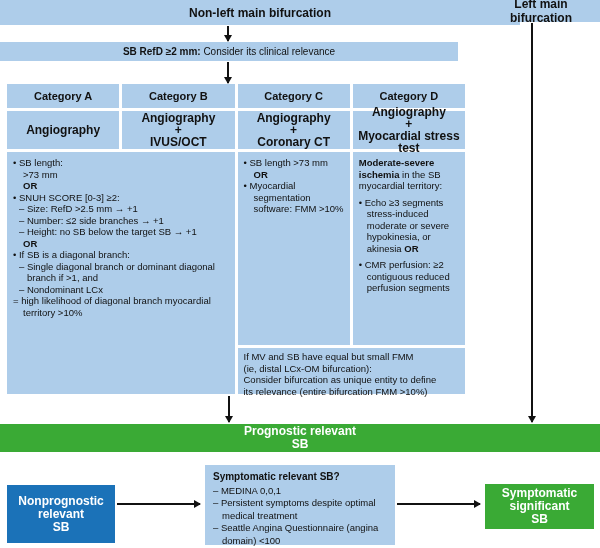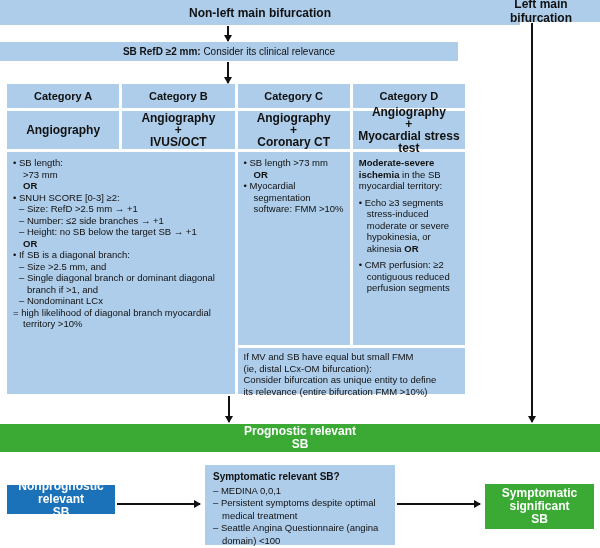--- a/index.html
+++ b/index.html
@@ -103,21 +103,20 @@
     <div class="content span2">
       <div class="l0">• SB length:</div>
       <div class="l1">&gt;73 mm</div>
       <div class="l1 bold">OR</div>
       <div class="l0">• SNUH SCORE [0-3] ≥2:</div>
       <div class="l2">– Size: RefD &gt;2.5 mm → +1</div>
       <div class="l2">– Number: ≤2 side branches → +1</div>
       <div class="l2">– Height: no SB below the target SB → +1</div>
       <div class="l1 bold">OR</div>
       <div class="l0">• If SB is a diagonal branch:</div>
-      <div class="l2">– Size &gt;2.5 mm, and</div>
       <div class="l2">– Single diagonal branch or dominant diagonal branch if &gt;1, and</div>
       <div class="l2">– Nondominant LCx</div>
       <div class="l0">= high likelihood of diagonal branch myocardial territory &gt;10%</div>
     </div>
 
     <div class="content colc">
       <div class="l0">• SB length &gt;73 mm</div>
       <div class="l1 bold">OR</div>
       <div class="l0">• Myocardial segmentation software: FMM &gt;10%</div>
     </div>
@@ -138,21 +137,21 @@
 
   <div class="varrow" style="left:228px;top:396px;height:26px;"></div>
 
   <div class="varrow" style="left:531px;top:23px;height:399px;"></div>
 
   <div class="abs green ctr result" style="left:0;top:424px;width:600px;height:28px;">
     <div>Prognostic relevant</div>
     <div>SB</div>
   </div>
 
-  <div class="abs bluebox ctr result" style="left:7px;top:485px;width:108px;height:29px;">
+  <div class="abs bluebox ctr result" style="left:7px;top:485px;width:108px;height:58px;">
     <div>Nonprognostic</div>
     <div>relevant</div>
     <div>SB</div>
   </div>
 
   <div class="harrow" style="left:117px;top:503px;width:83px;"></div>
 
   <div class="abs midbox" style="left:205px;top:465px;width:190px;height:80px;">
     <div class="title">Symptomatic relevant SB?</div>
     <div class="mitem">– MEDINA 0,0,1</div>

